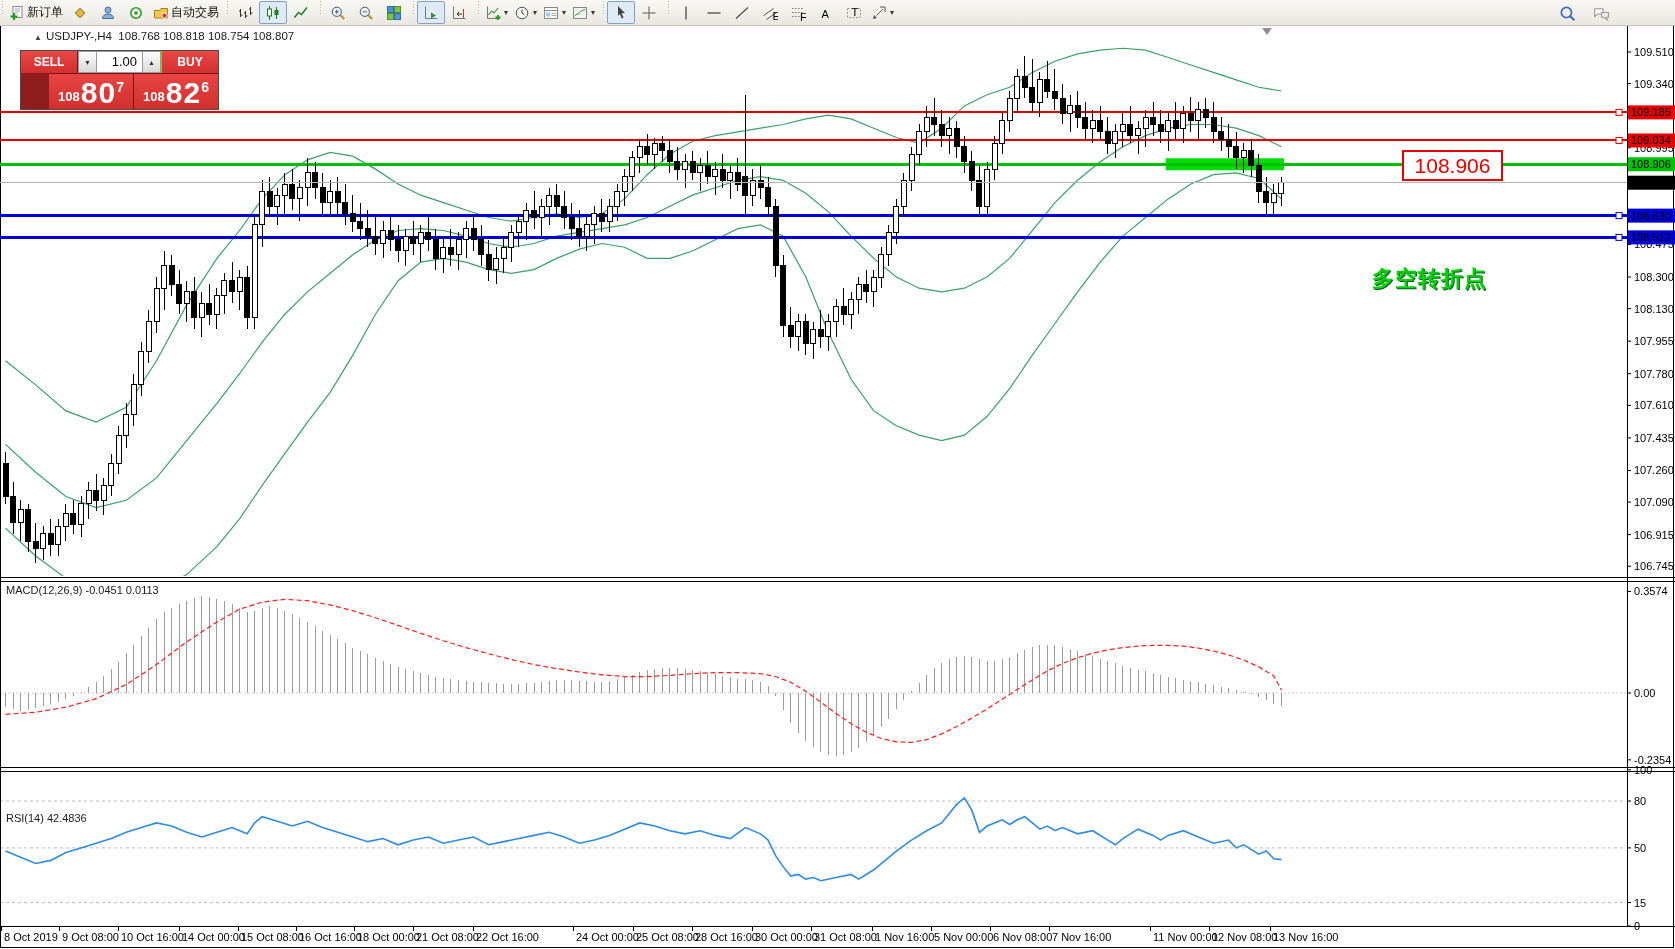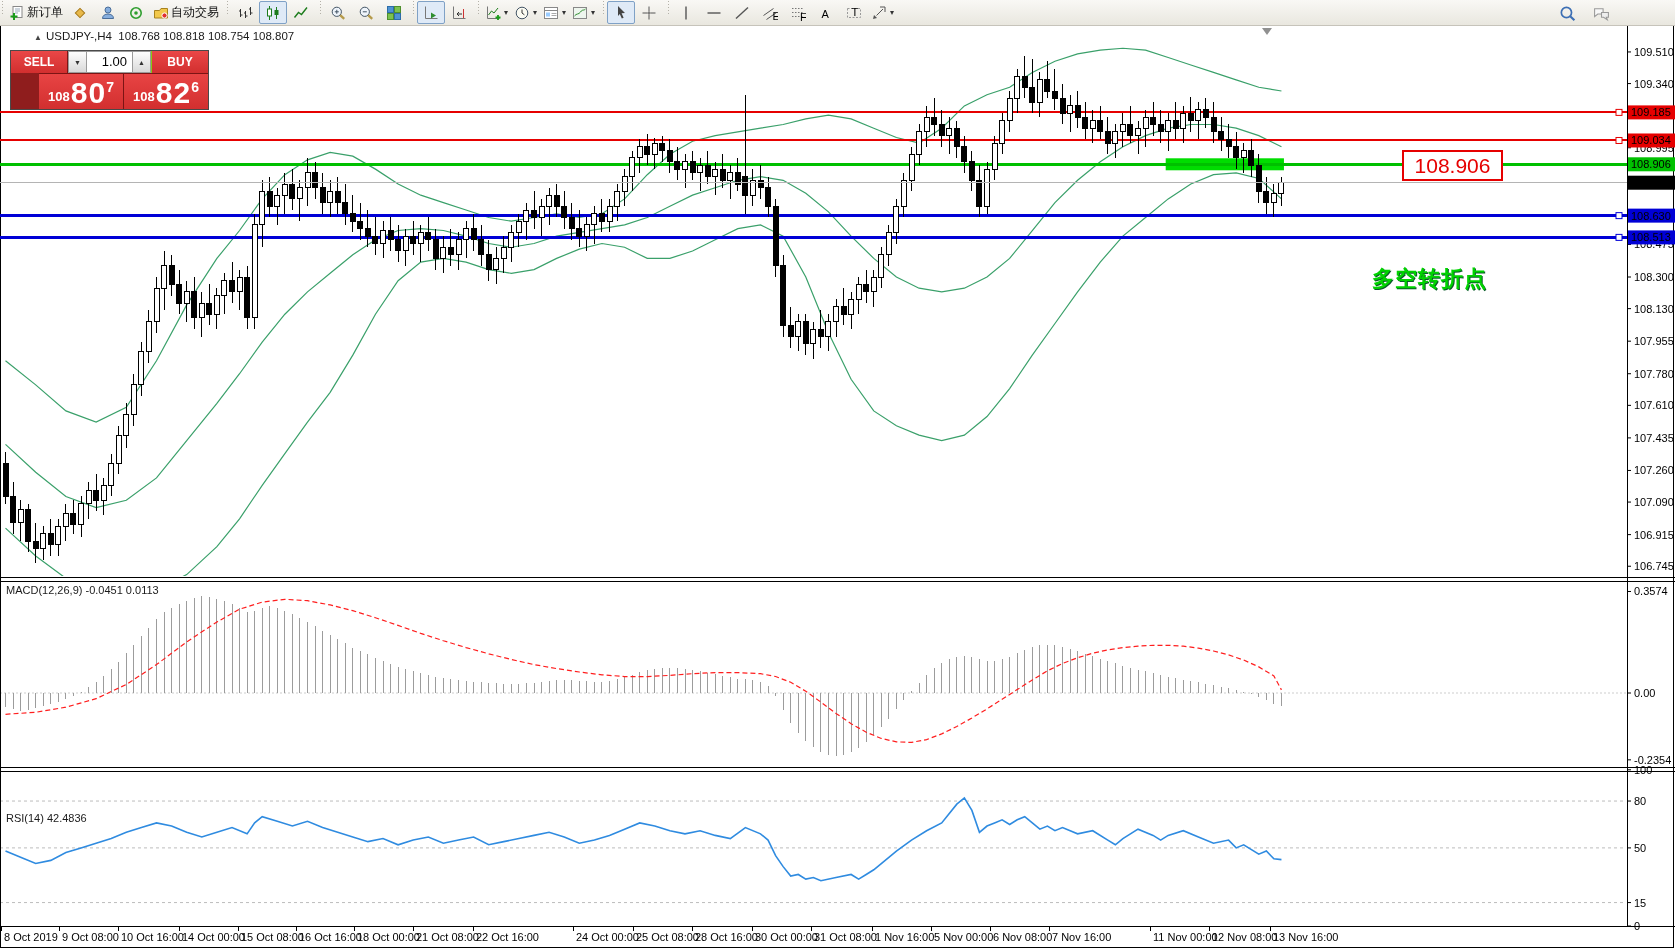--- a/index.html
+++ b/index.html
@@ -21,21 +21,21 @@
     border:1px solid transparent;border-radius:2px;}
   .tf-btn.active{background:#e8e6de;border:1px solid #9a978e;box-shadow:inset 0 1px 2px rgba(0,0,0,.2);}
   .tb-right{position:absolute;top:2px;display:flex;}
   
   #chart{position:absolute;left:0;top:0;z-index:1;}
   svg text{font-family:"Liberation Sans",sans-serif;font-size:11px;fill:#000;}
   .symbol-header{position:absolute;left:6px;top:30px;z-index:3;font-size:11.5px;color:#1a1a1a;margin-left:28px;}
   .symbol-header .tri{font-size:8px;color:#444;margin-right:4px;}
   .pane-label{position:absolute;z-index:3;font-size:11px;color:#1a1a1a;}
   
-  .trade-panel{position:absolute;left:10px;top:50px;width:197px;z-index:4;border:1px solid #4a4a4a;
+  .trade-panel{position:absolute;left:20px;top:50px;width:197px;z-index:4;border:1px solid #4a4a4a;
     background:#8f1d1d;}
   .tp-row1{display:flex;height:22px;}
   .tp-btn{width:56px;background:linear-gradient(#ea4747,#d22f2f);color:#fff;font-size:12px;
     font-weight:bold;display:flex;align-items:center;justify-content:center;}
   .tp-spin{flex:1;display:flex;border-left:1px solid #7c1414;border-right:1px solid #84cc16;}
   .spin-btn{width:17px;background:linear-gradient(#fdfdfd,#d9d9d9);border:1px solid #9a9a9a;
     color:#333;font-size:7px;display:flex;align-items:center;justify-content:center;}
   .spin-val{flex:1;background:#fff;color:#000;font-size:13px;text-align:right;
     padding-right:5px;line-height:20px;border-top:1px solid #9a9a9a;border-bottom:1px solid #9a9a9a;}
   .tp-row2{display:flex;height:35px;border-top:1px solid #7c1414;margin-left:28px;}

